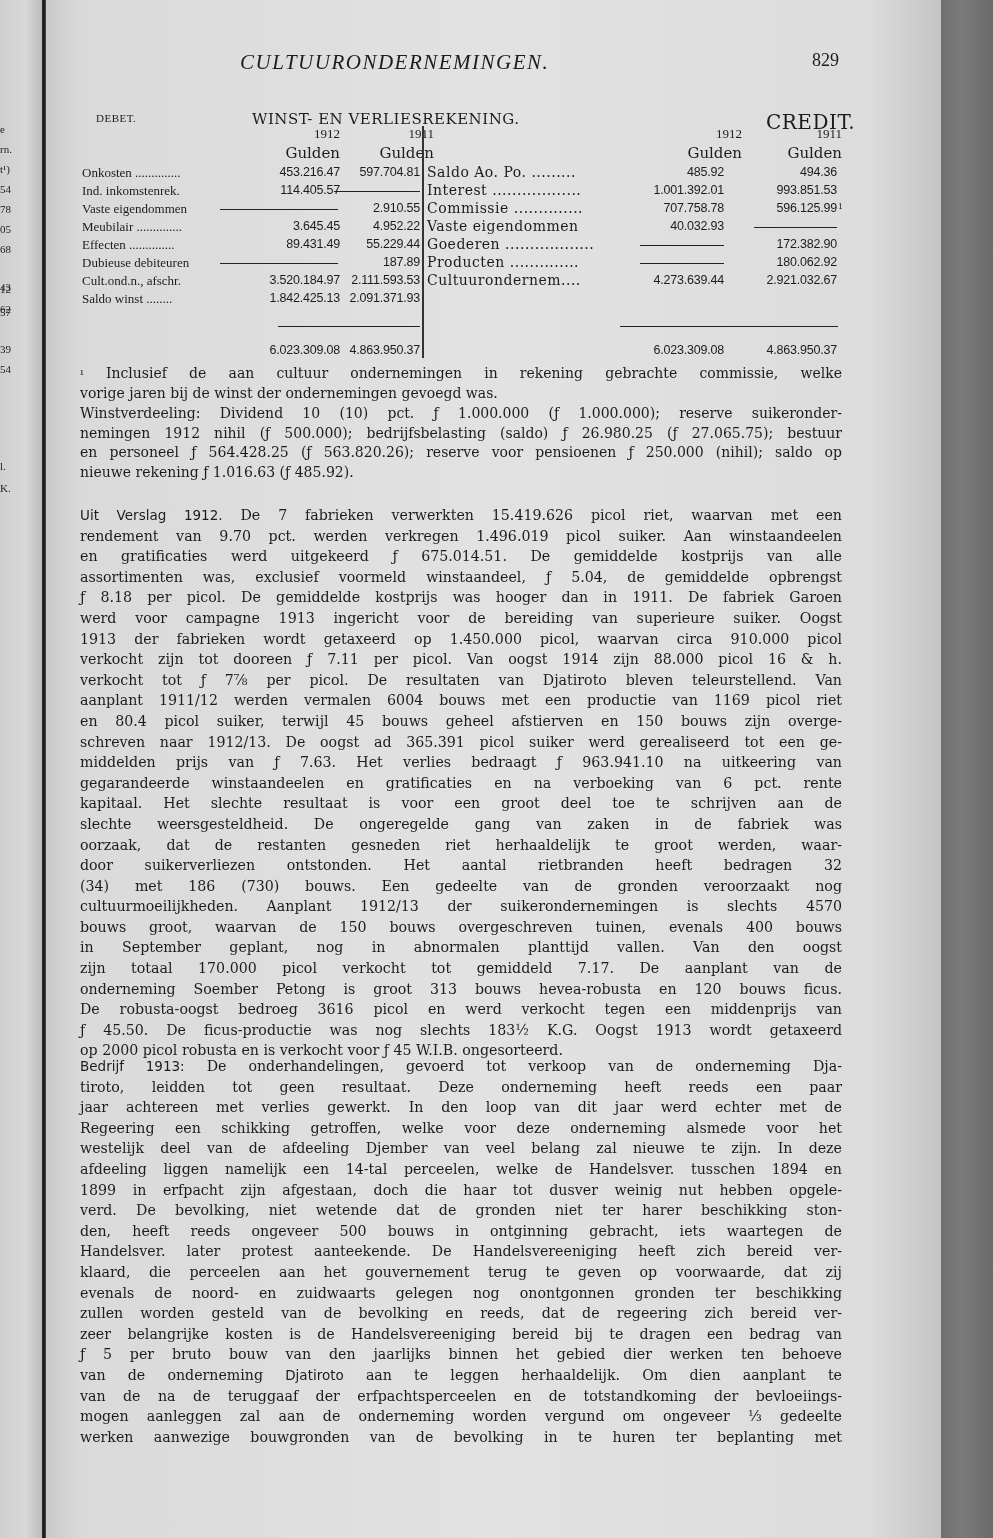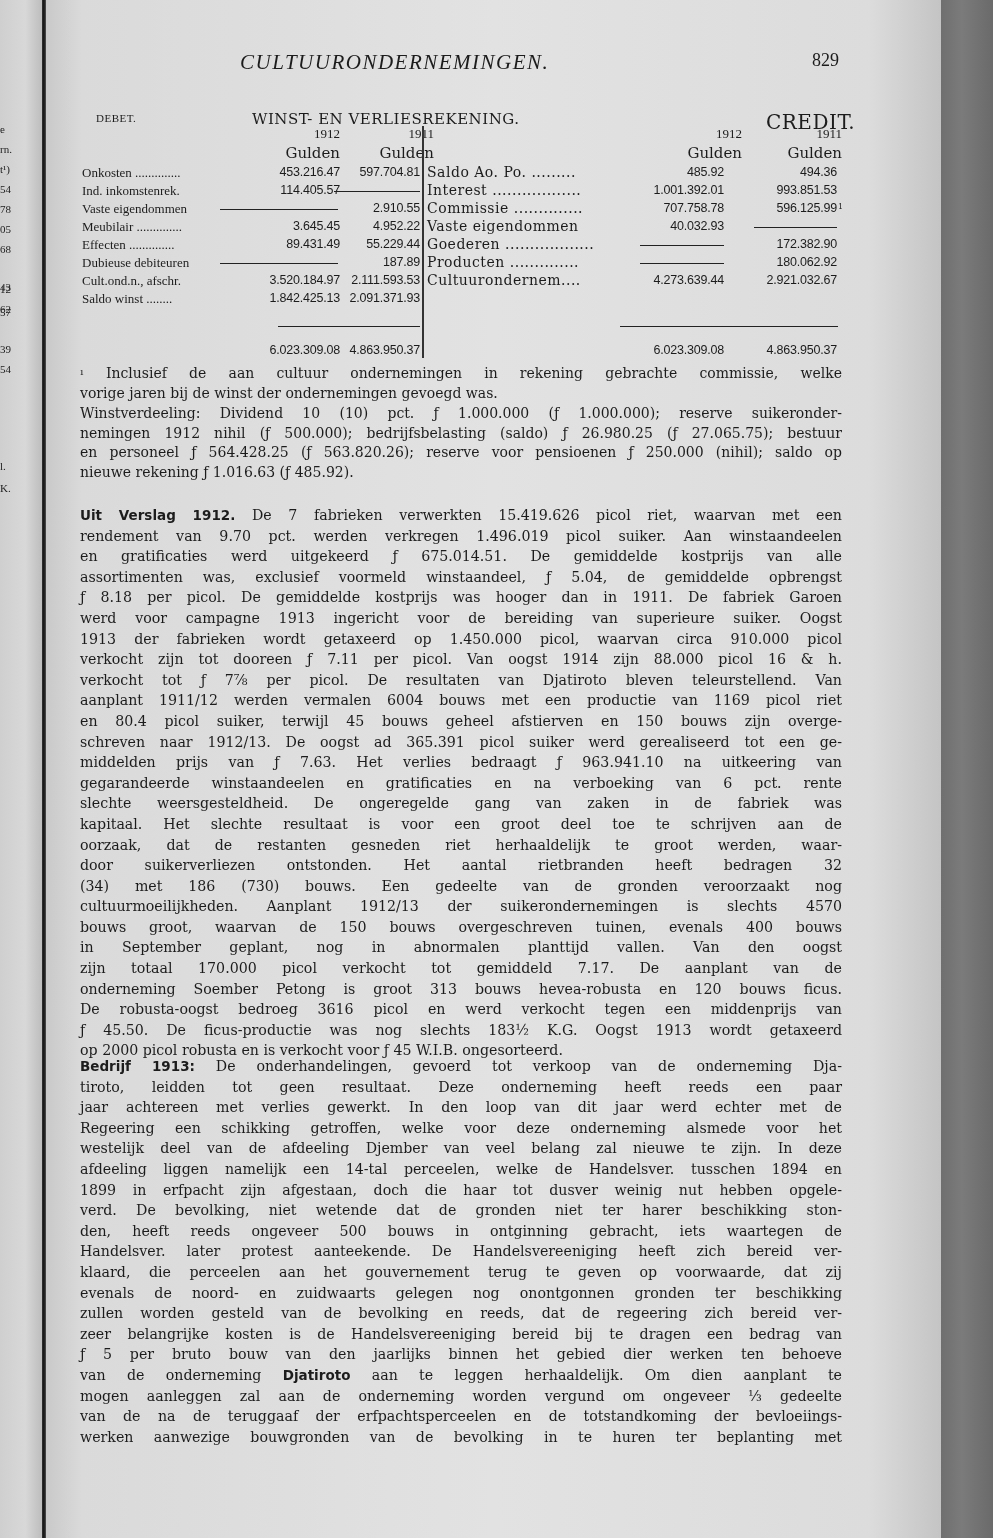--- a/index.html
+++ b/index.html
@@ -55,21 +55,21 @@
   sup { font-size: 8px; vertical-align: top; }
 
   .text-block {
     position: absolute; left: 80px; width: 762px;
     font-family: "DejaVu Serif", serif; font-size: 14.2px; line-height: 20.6px;
     text-align: justify; text-align-last: justify;
   }
   .text-block p { margin: 0; }
   .text-block p.last { text-align-last: left; }
   .small-lead { font-family: "Liberation Serif", serif; font-size: 12.5px; }
-  .bold-sans { font-family: "DejaVu Sans", sans-serif; font-weight: bold; font-size: 13.5px; }
+  .bold-sans { font-family: "DejaVu Sans", sans-serif; font-weight: normal; font-size: 13.5px; }
   .line { display: block; }
 </style>
 </head>
 <body>
 
 <div class="prev-page">
   <span class="frag" style="top:123px">e</span>
   <span class="frag" style="top:143px">rn.</span>
   <span class="frag" style="top:163px">t¹)</span>
   <span class="frag" style="top:183px">54</span>
@@ -222,22 +222,22 @@
   <p>ƒ 8.18 per picol. De gemiddelde kostprijs was hooger dan in 1911. De fabriek Garoen</p>
   <p>werd voor campagne 1913 ingericht voor de bereiding van superieure suiker. Oogst</p>
   <p>1913 der fabrieken wordt getaxeerd op 1.450.000 picol, waarvan circa 910.000 picol</p>
   <p>verkocht zijn tot dooreen ƒ 7.11 per picol. Van oogst 1914 zijn 88.000 picol 16 &amp; h.</p>
   <p>verkocht tot ƒ 7⅞ per picol. De resultaten van Djatiroto bleven teleurstellend. Van</p>
   <p>aanplant 1911/12 werden vermalen 6004 bouws met een productie van 1169 picol riet</p>
   <p>en 80.4 picol suiker, terwijl 45 bouws geheel afstierven en 150 bouws zijn overge-</p>
   <p>schreven naar 1912/13. De oogst ad 365.391 picol suiker werd gerealiseerd tot een ge-</p>
   <p>middelden prijs van ƒ 7.63. Het verlies bedraagt ƒ 963.941.10 na uitkeering van</p>
   <p>gegarandeerde winstaandeelen en gratificaties en na verboeking van 6 pct. rente</p>
+  <p>kapitaal. Het slechte resultaat is voor een groot deel toe te schrijven aan de</p>
   <p>slechte weersgesteldheid. De ongeregelde gang van zaken in de fabriek was</p>
-  <p>kapitaal. Het slechte resultaat is voor een groot deel toe te schrijven aan de</p>
   <p>oorzaak, dat de restanten gesneden riet herhaaldelijk te groot werden, waar-</p>
   <p>door suikerverliezen ontstonden. Het aantal rietbranden heeft bedragen 32</p>
   <p>(34) met 186 (730) bouws. Een gedeelte van de gronden veroorzaakt nog</p>
   <p>cultuurmoeilijkheden. Aanplant 1912/13 der suikerondernemingen is slechts 4570</p>
   <p>bouws groot, waarvan de 150 bouws overgeschreven tuinen, evenals 400 bouws</p>
   <p>in September geplant, nog in abnormalen planttijd vallen. Van den oogst</p>
   <p>zijn totaal 170.000 picol verkocht tot gemiddeld 7.17. De aanplant van de</p>
   <p>onderneming Soember Petong is groot 313 bouws hevea-robusta en 120 bouws ficus.</p>
   <p>De robusta-oogst bedroeg 3616 picol en werd verkocht tegen een middenprijs van</p>
   <p>ƒ 45.50. De ficus-productie was nog slechts 183½ K.G. Oogst 1913 wordt getaxeerd</p>
@@ -254,16 +254,16 @@
   <p>1899 in erfpacht zijn afgestaan, doch die haar tot dusver weinig nut hebben opgele-</p>
   <p>verd. De bevolking, niet wetende dat de gronden niet ter harer beschikking ston-</p>
   <p>den, heeft reeds ongeveer 500 bouws in ontginning gebracht, iets waartegen de</p>
   <p>Handelsver. later protest aanteekende. De Handelsvereeniging heeft zich bereid ver-</p>
   <p>klaard, die perceelen aan het gouvernement terug te geven op voorwaarde, dat zij</p>
   <p>evenals de noord- en zuidwaarts gelegen nog onontgonnen gronden ter beschikking</p>
   <p>zullen worden gesteld van de bevolking en reeds, dat de regeering zich bereid ver-</p>
   <p>zeer belangrijke kosten is de Handelsvereeniging bereid bij te dragen een bedrag van</p>
   <p>ƒ 5 per bruto bouw van den jaarlijks binnen het gebied dier werken ten behoeve</p>
   <p><span>van de onderneming </span><span class="bold-sans">Djatiroto</span> <span>aan te leggen herhaaldelijk. Om dien aanplant te</span></p>
+  <p>van de na de teruggaaf der erfpachtsperceelen en de totstandkoming der bevloeiings-</p>
   <p>mogen aanleggen zal aan de onderneming worden vergund om ongeveer ⅓ gedeelte</p>
-  <p>van de na de teruggaaf der erfpachtsperceelen en de totstandkoming der bevloeiings-</p>
   <p class="last" style="text-align-last: justify">werken aanwezige bouwgronden van de bevolking in te huren ter beplanting met</p>
 </div>
 
 </body></html>

